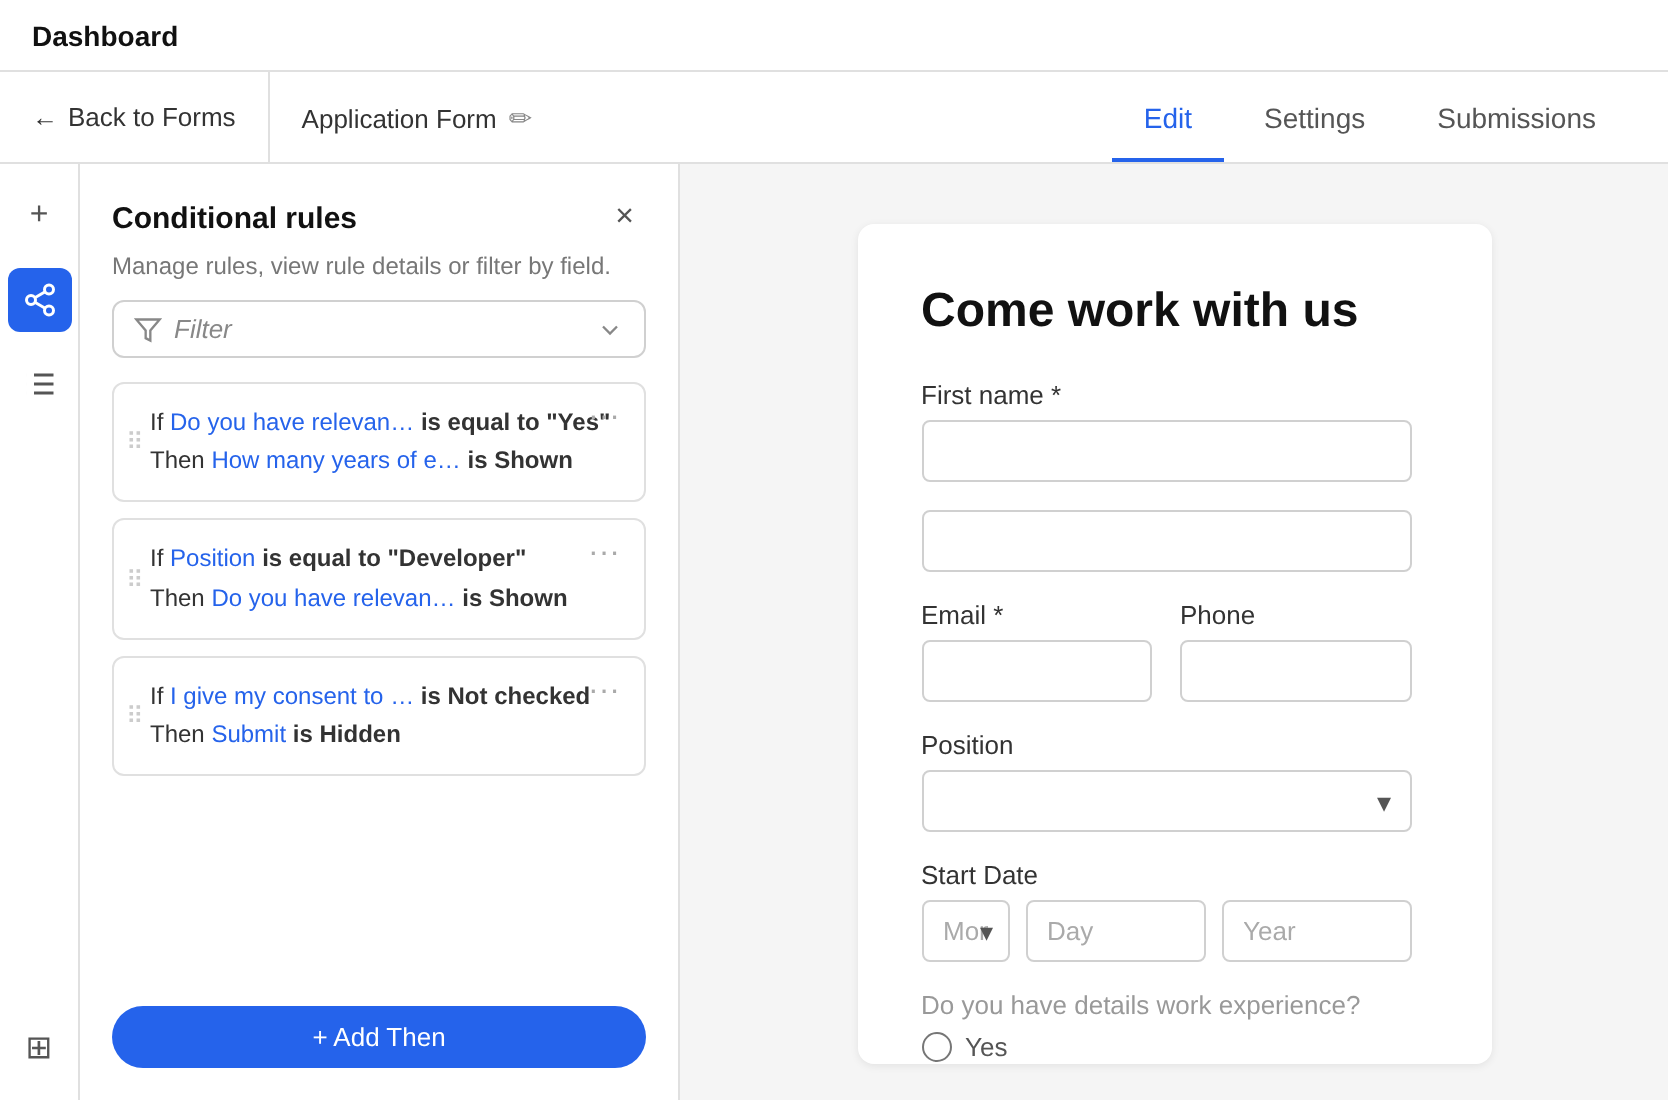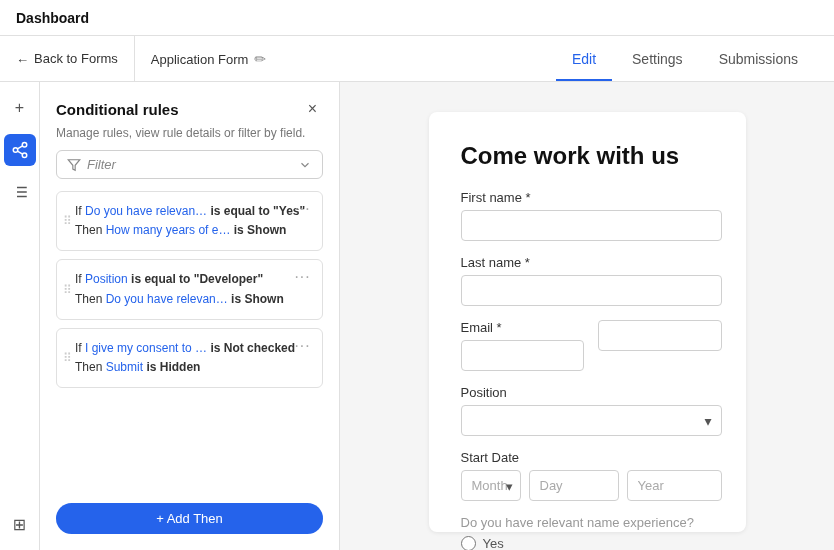--- a/index.html
+++ b/index.html
@@ -241,21 +241,21 @@
       flex: 1;
       background: #f5f5f5;
       overflow-y: auto;
       display: flex;
       justify-content: center;
       padding: 30px 20px;
     }
     .form-card {
       background: #fff;
       border-radius: 8px;
-      padding: 30px 24px 24px 32px;
+      padding: 30px 40px 24px 32px;
       width: 317px;
       min-height: 420px;
       box-shadow: 0 1px 4px rgba(0,0,0,0.08);
     }
     .form-title {
       font-size: 24px;
       font-weight: 700;
       color: #111;
       margin-bottom: 20px;
     }
@@ -475,30 +475,30 @@
     <div class="form-card">
 
       <h1 class="form-title">Come work with us</h1>
 
       <div class="form-group">
         <label class="form-label">First name *</label>
         <input class="form-input" type="text" style="">
       </div>
 
       <div class="form-group">
-        <label class="form-label">Last name *</label>
         <input class="form-input" type="text" style="">
       </div>
 
       <div class="form-row">
         <div class="form-group">
           <label class="form-label">Email *</label>
           <input class="form-input" type="email" style="">
         </div>
         <div class="form-group">
+          <label class="form-label">Phone</label>
           <input class="form-input" type="tel" style="">
         </div>
       </div>
 
       <div class="form-group">
         <label class="form-label">Position</label>
         <div class="select-wrapper">
           <select class="form-select">
             <option value=""></option>
           </select>
@@ -522,21 +522,21 @@
           </div>
           <div class="date-select-wrap year">
             <select class="date-select">
               <option value="">Year</option>
             </select>
           </div>
         </div>
       </div>
 
       <div class="form-group">
-        <span class="question-label">Do you have relevant name experience?</span>
+        <span class="question-label">Do you have details work experience?</span>
         <div class="radio-group">
           <label class="radio-item">
             <input type="radio" name="experience" value="yes" style="">
             <span>Yes</span>
           </label>
 
         </div>
       </div>
 
     </div>

